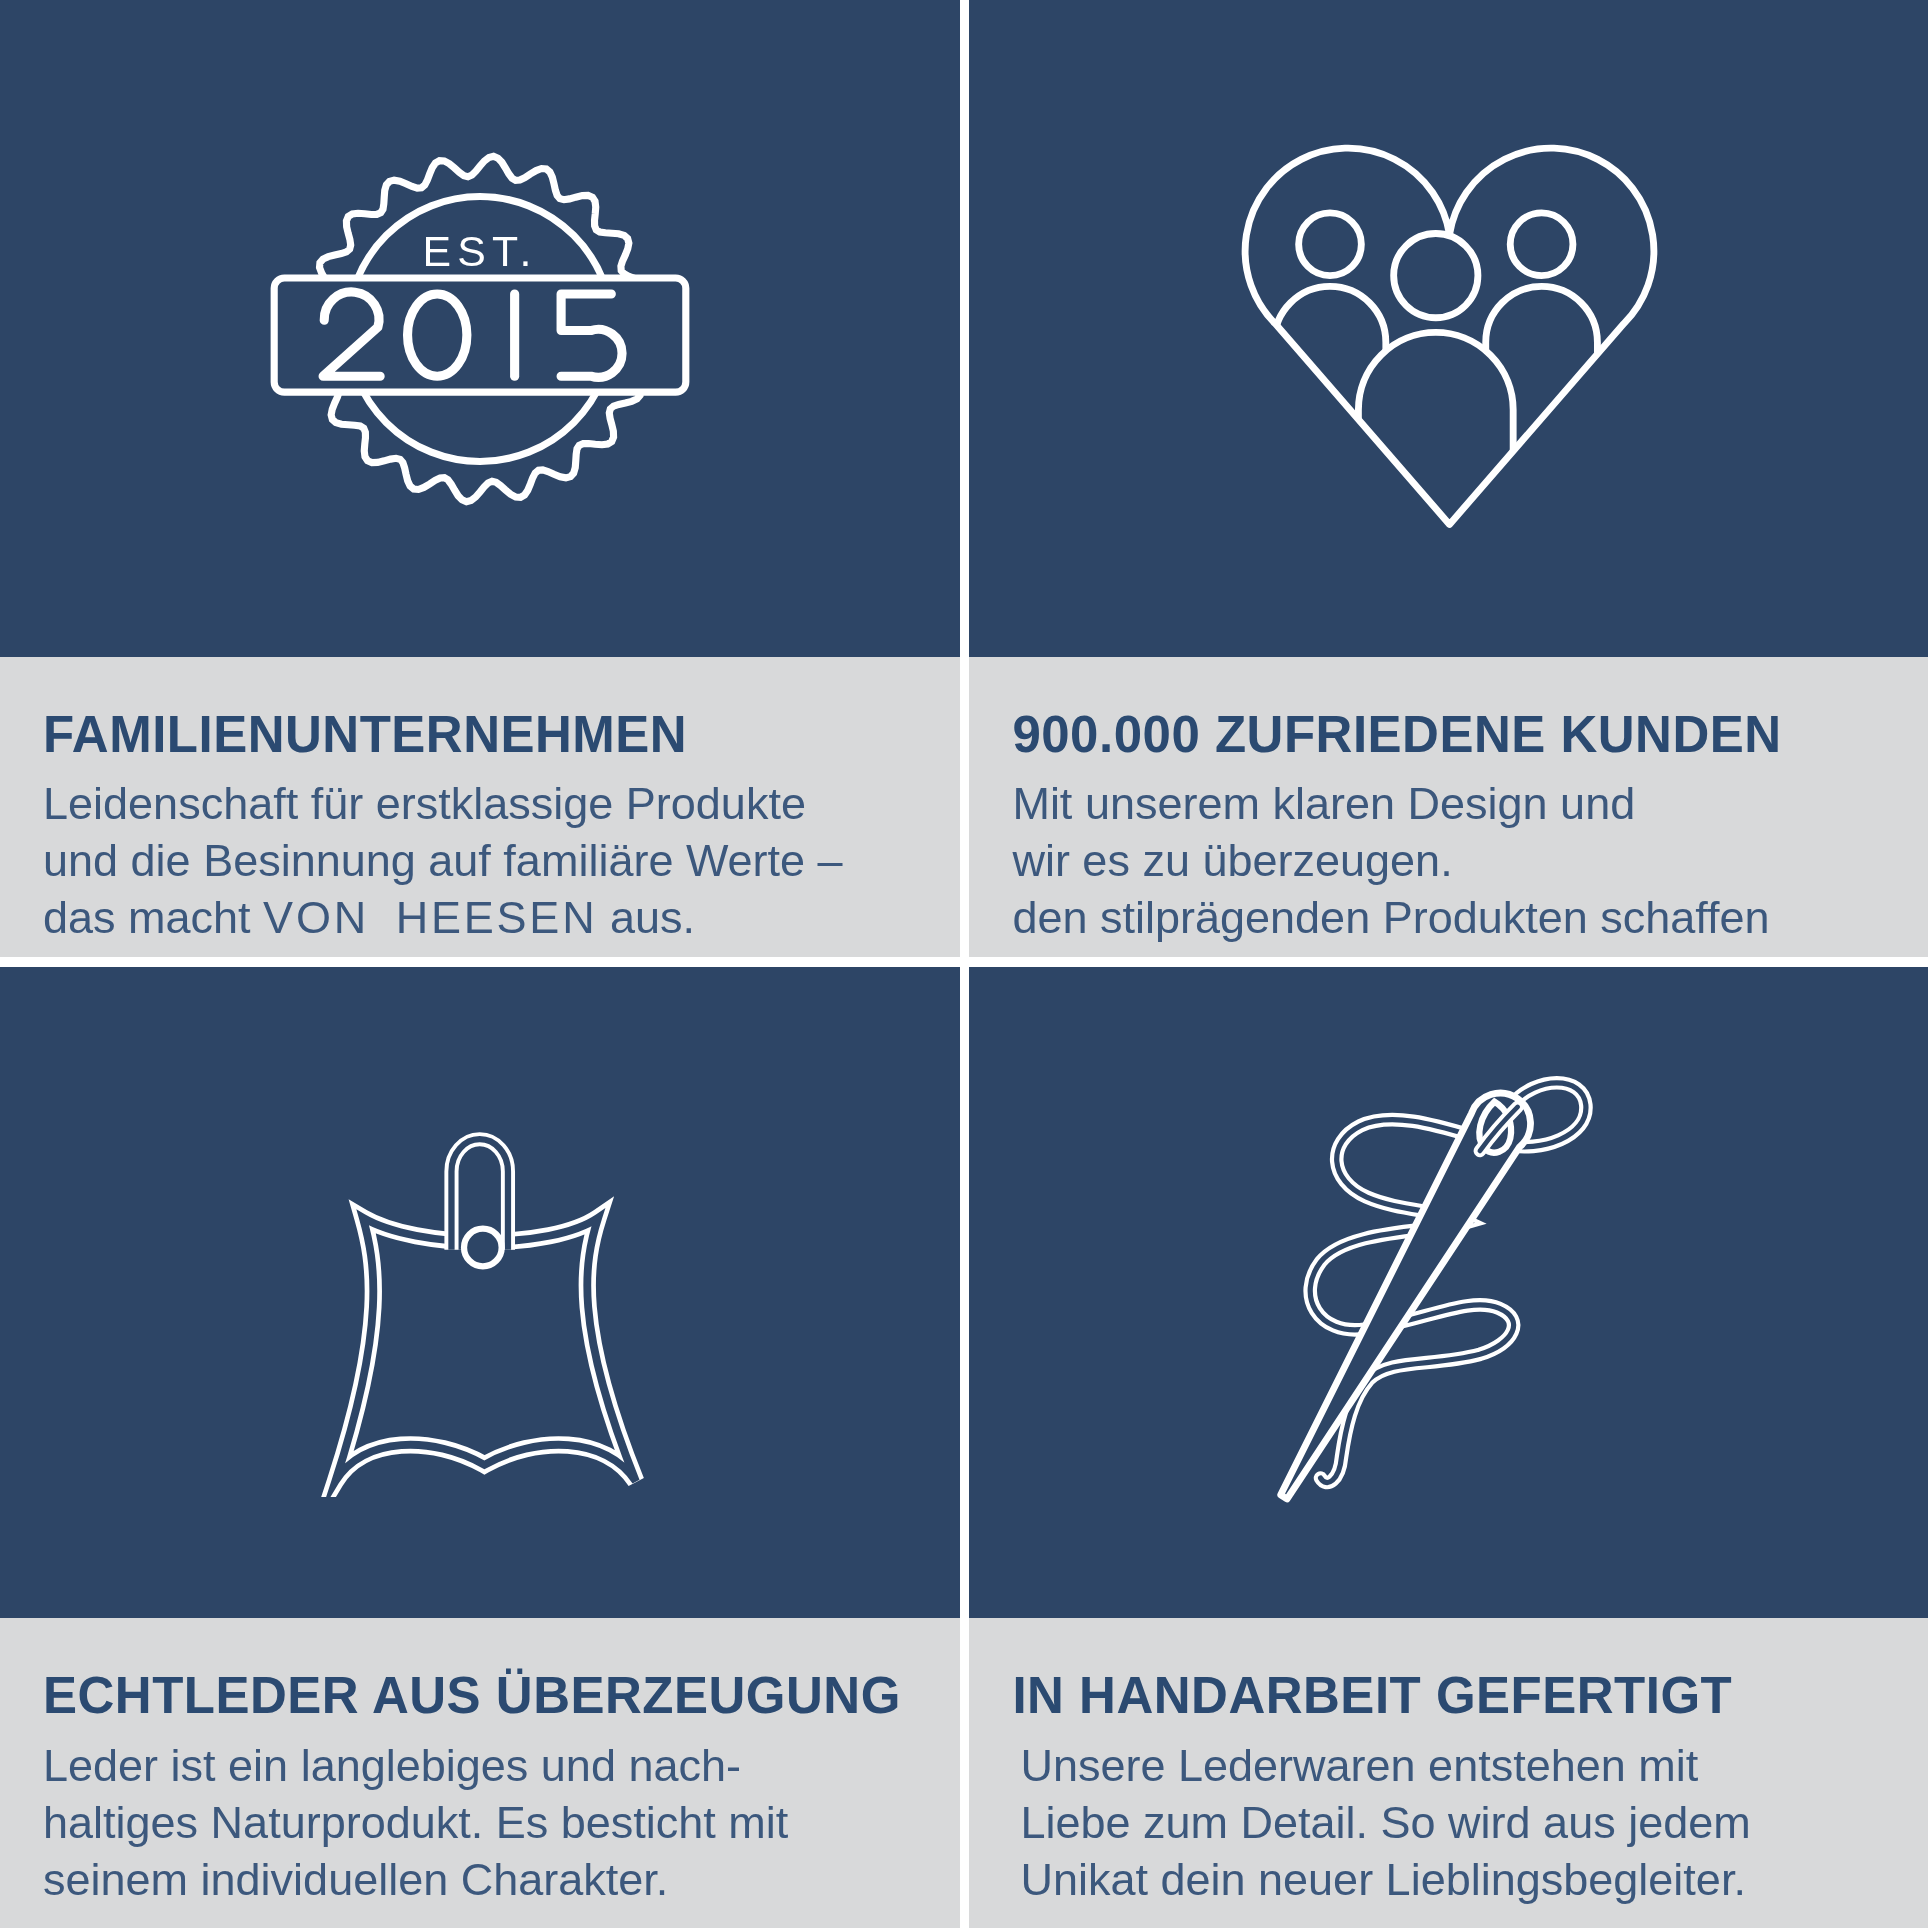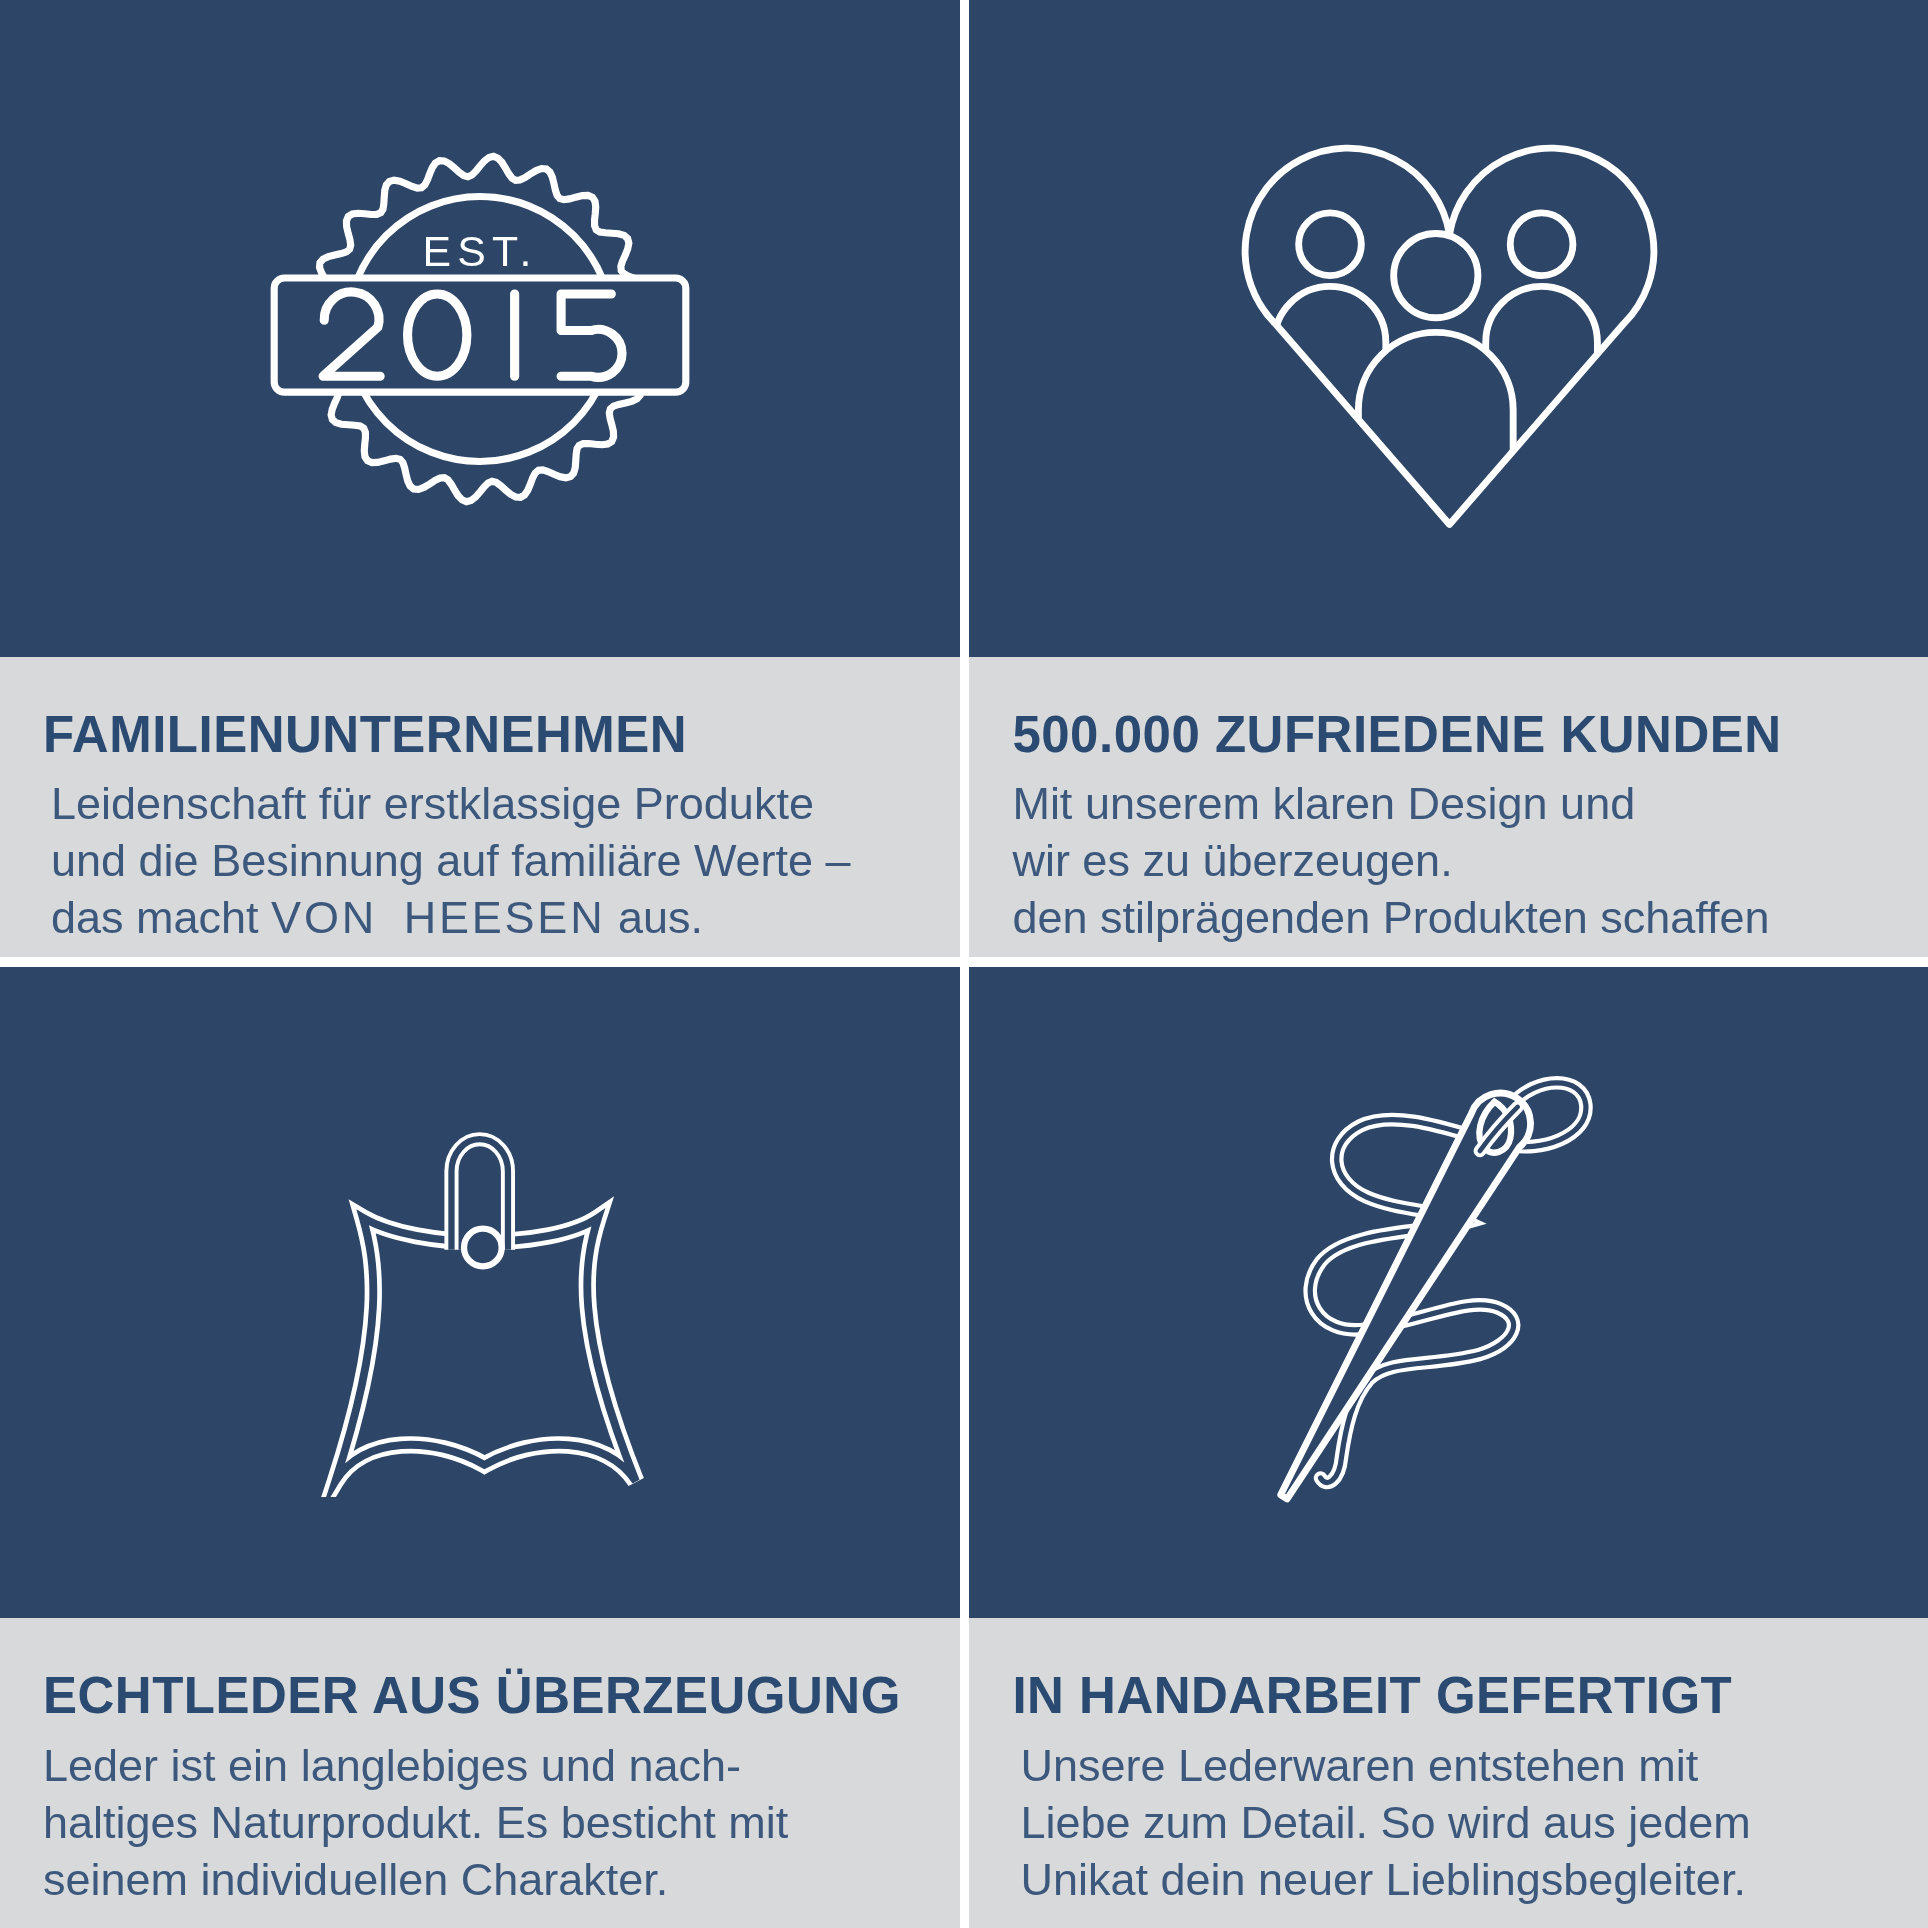--- a/index.html
+++ b/index.html
@@ -54,21 +54,21 @@
               <path d="M0,-36 V36"></path>
             </g>
           <g transform="translate(102,0) scale(1.12)">
               <path d="M24,-36 H-20 V-4 H6 A21,21 0 1 1 6,36 H-20"></path>
             </g>
         </g>
       </svg>
     </div>
     <div class="txt-area">
       <h2>FAMILIENUNTERNEHMEN</h2>
-      <p style="margin:8px">
+      <p style="margin:0">
         <span class="ln">Leidenschaft für erstklassige Produkte</span>
         <span class="ln">und die Besinnung auf familiäre Werte –</span>
         <span class="ln"><span>das macht </span><span class="brand">VON HEESEN</span><span> aus.</span></span>
       </p>
     </div>
   </section>
 
   <section class="quad q2">
     <div class="img-area">
       <svg width="471" height="431" viewBox="0 0 480 440">
@@ -82,21 +82,21 @@
           <path d="M277,560 L277,234 A57,57 0 0 1 391,234 L391,560 Z"></path>
           <circle cx="118" cy="134" r="32"></circle>
           <circle cx="334" cy="134" r="32"></circle>
           <path d="M147,560 L147,303 A79,79 0 0 1 305,303 L305,560 Z"></path>
           <circle cx="226" cy="166" r="43"></circle>
         </g>
         <path d="M240,420 L62,215 A105,105 0 1 1 240,124 A105,105 0 1 1 418,215 Z" fill="none" stroke="#fff" stroke-width="7" stroke-linejoin="round"></path>
       </svg>
     </div>
     <div class="txt-area">
-      <h2>500.000 ZUFRIEDENE KUNDEN</h2>
+      <h2>900.000 ZUFRIEDENE KUNDEN</h2>
       <p style="margin:0">
         <span class="ln">Mit unserem klaren Design und</span>
         <span class="ln">wir es zu überzeugen.</span>
         <span class="ln">den stilprägenden Produkten schaffen</span>
       </p>
     </div>
   </section>
 
   <section class="quad q3">
     <div class="img-area">

